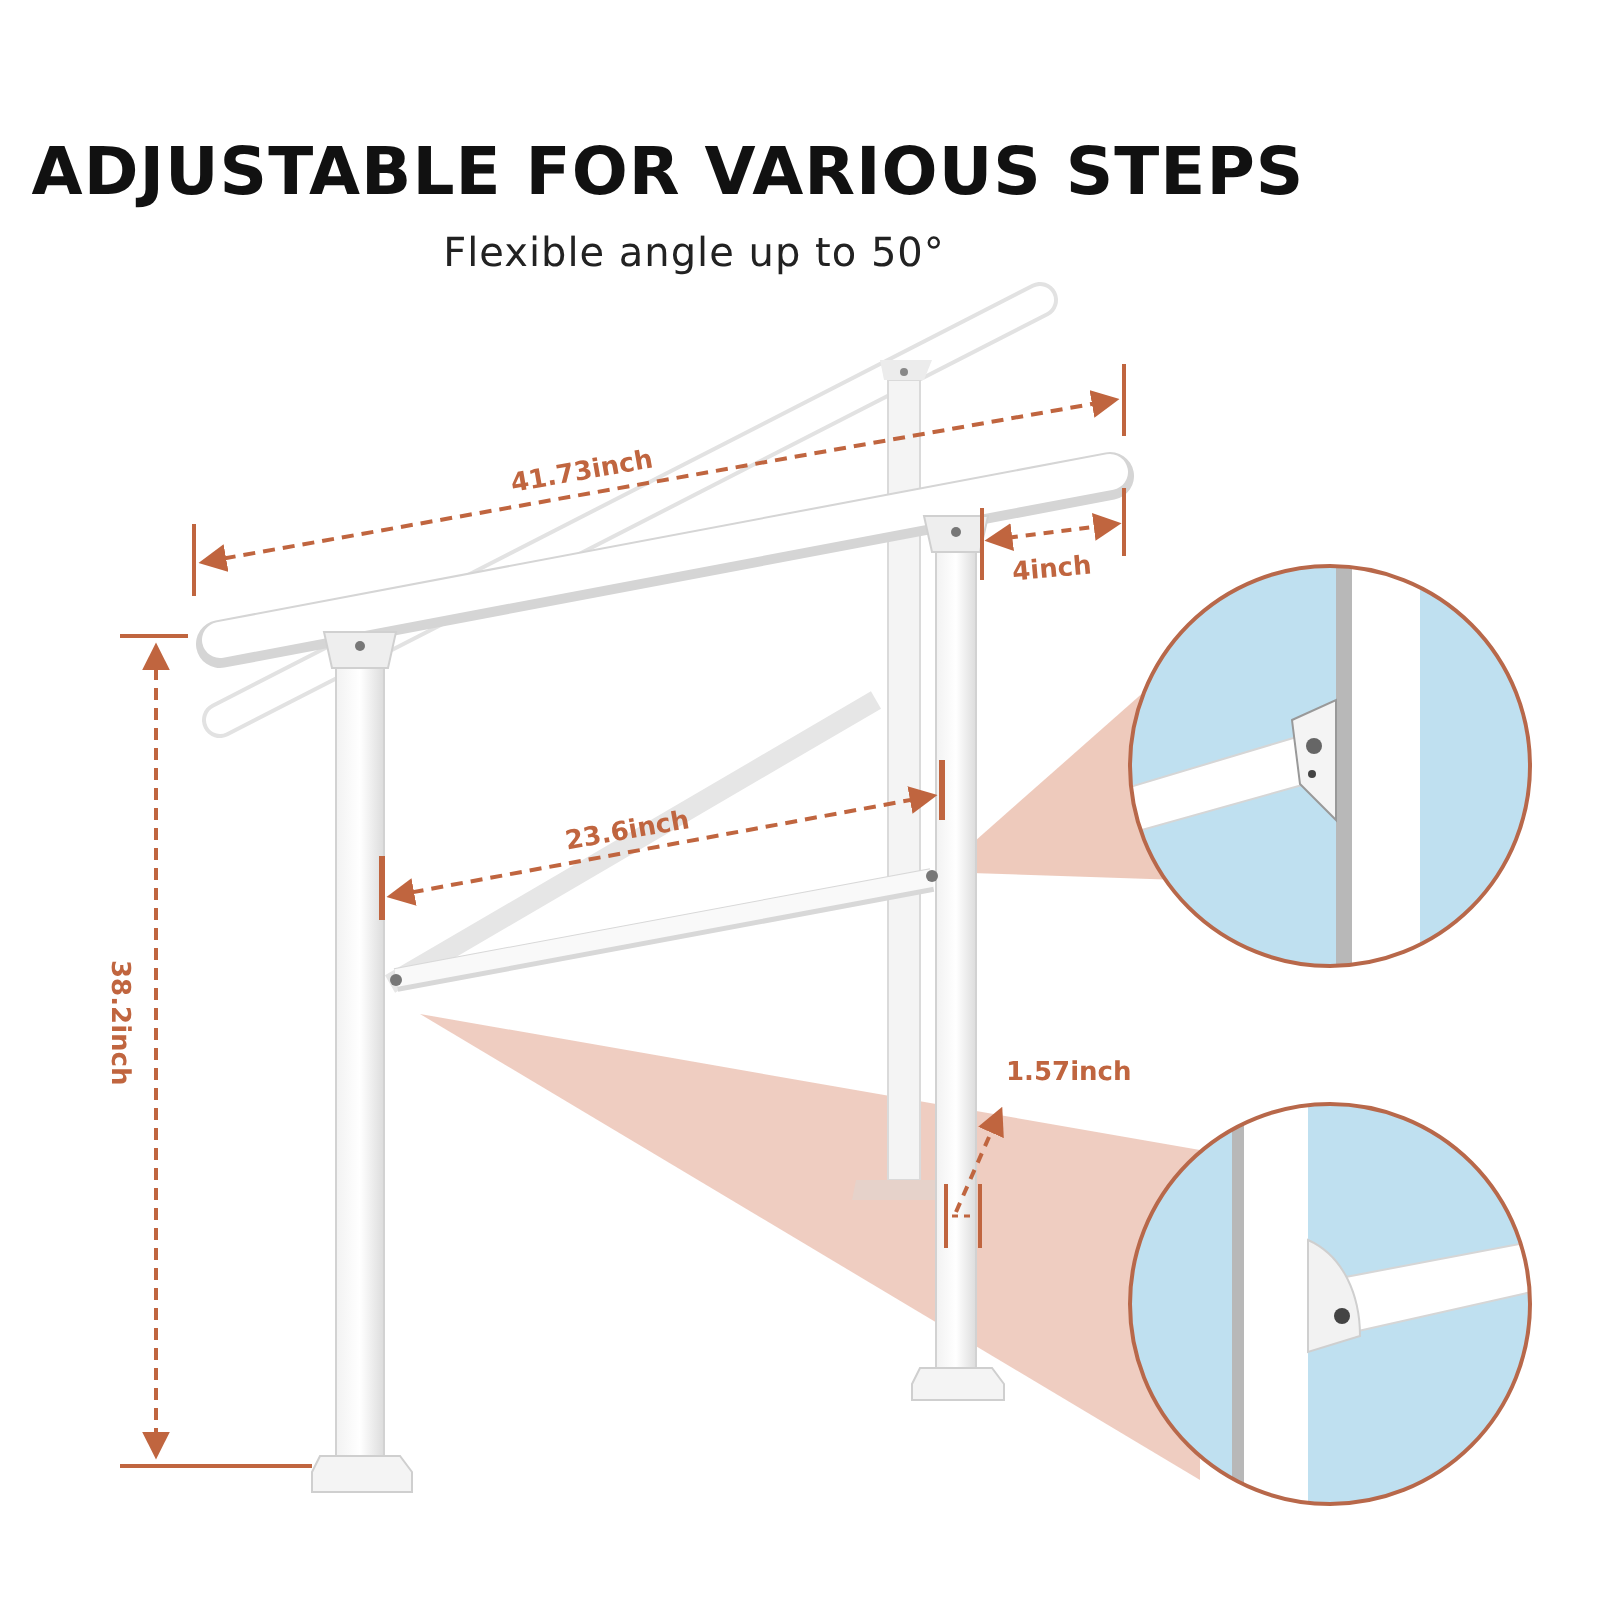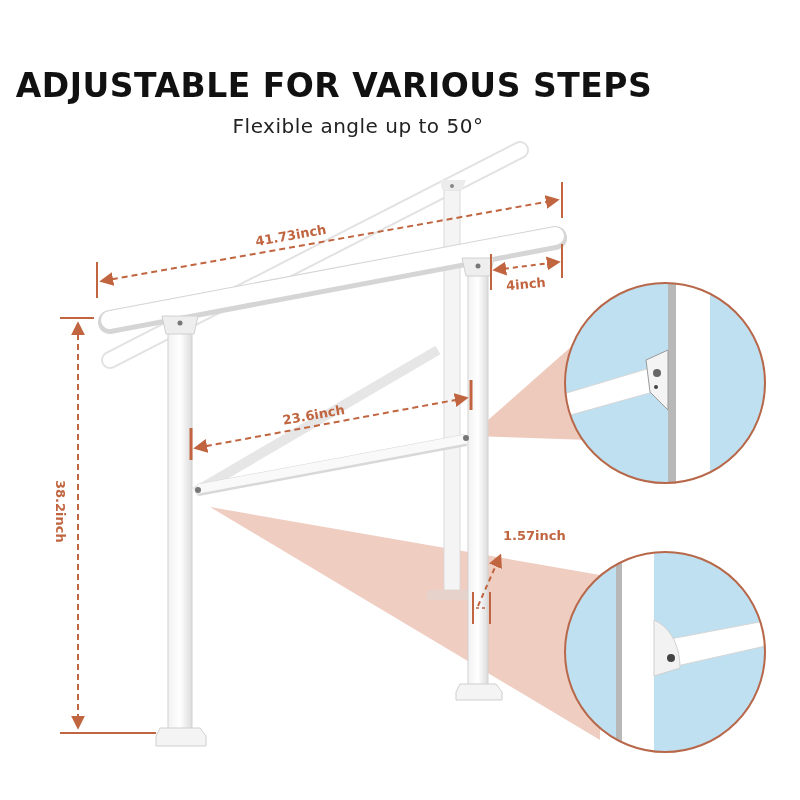--- a/index.html
+++ b/index.html
@@ -1,18 +1,18 @@
 <!DOCTYPE html>
 <html><head>
   <meta charset="utf-8">
   <style>
     html, body { margin: 0; padding: 0; background: #ffffff; }
     body { width: 800px; height: 800px; position: relative; overflow: hidden; font-family: "DejaVu Sans", sans-serif; }
     .title { position: absolute; left: 0; top: 66px; width: 668px; text-align: center; font-family: "DejaVu Sans", sans-serif; font-weight: bold; font-size: 33px; letter-spacing: 0.5px; color: #111111; }
-    .subtitle { position: absolute; left: 16px; top: 114px; width: 684px; text-align: center; font-family: "DejaVu Sans", sans-serif; font-size: 20px; color: #222222; letter-spacing: 0.5px; }
+    .subtitle { position: absolute; left: 5px; top: 114px; width: 684px; text-align: center; font-family: "DejaVu Sans", sans-serif; font-size: 20px; color: #222222; letter-spacing: 0.5px; }
     svg.scene { position: absolute; left: 0; top: 0; }
     .dim-label { font-family: "DejaVu Sans", sans-serif; font-weight: bold; font-size: 13px; }
   </style>
 </head>
 <body>
 
 <div class="title">ADJUSTABLE FOR VARIOUS STEPS</div>
 <div class="subtitle">Flexible angle up to 50°</div>
 
 <svg class="scene" width="800" height="800" viewBox="0 0 800 800">

